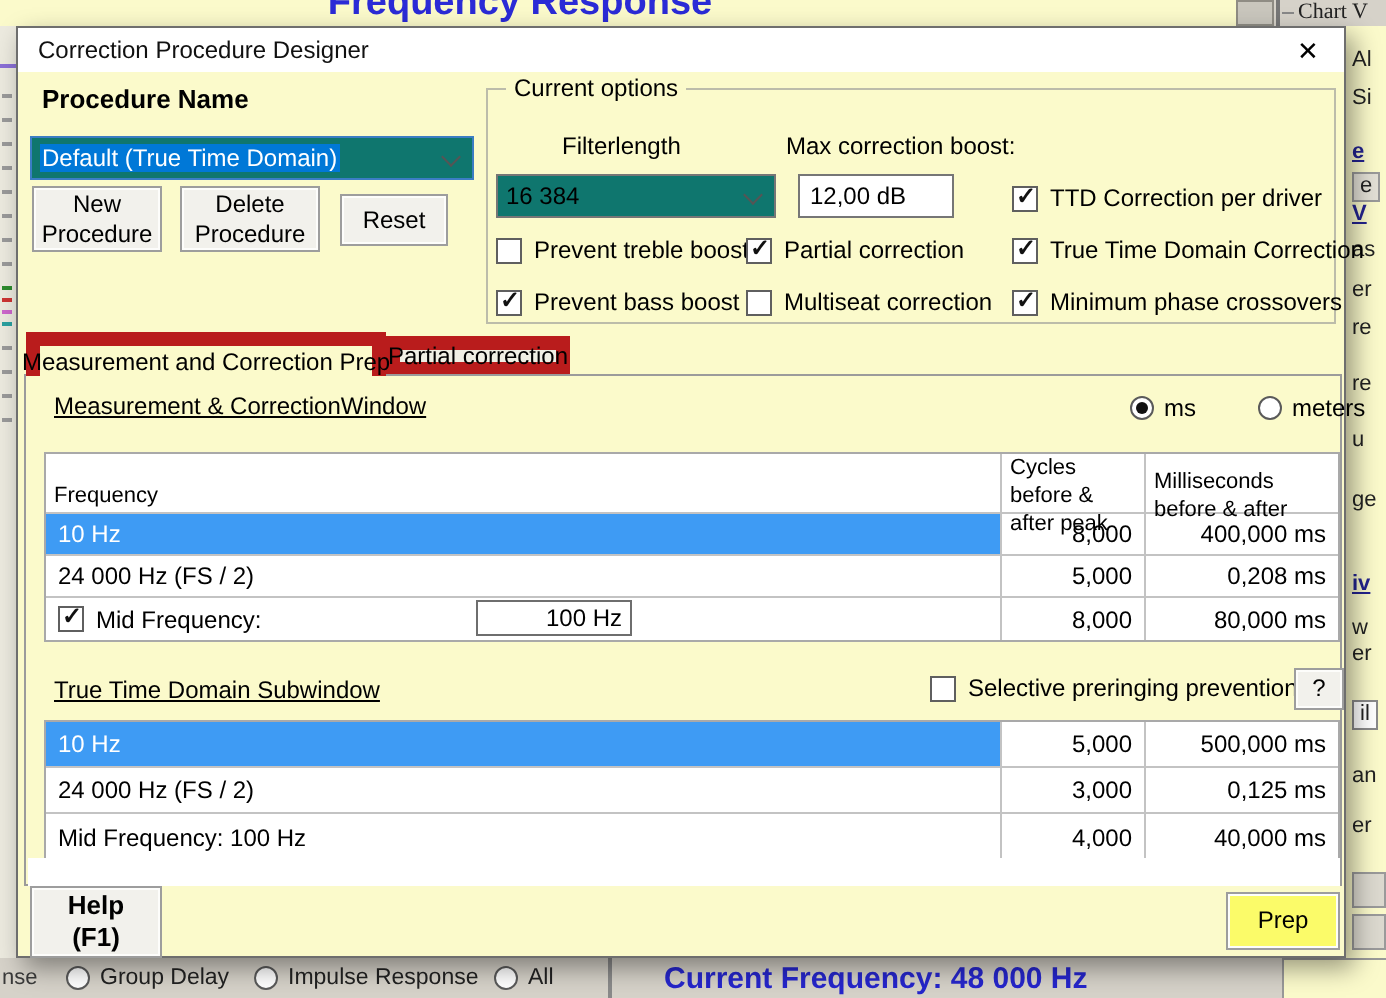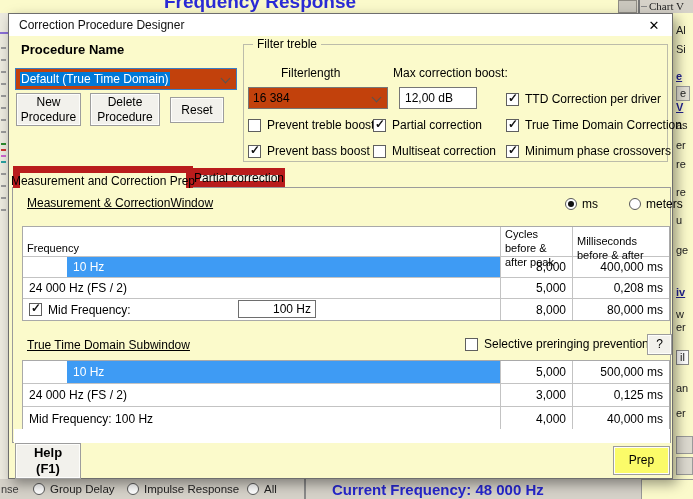--- a/index.html
+++ b/index.html
@@ -38,21 +38,21 @@
   
   .dialog { left:8px; top:13px; width:665px; height:466px; background:#fbfacb; border:1px solid #6e6e6e; box-shadow:4px 5px 12px rgba(0,0,0,.40); }
   .titlebar { position:absolute; left:0; top:0; width:100%; height:22px; background:#ffffff; }
   .title-text { position:absolute; left:10px; top:4px; font-size:12px; color:#111; }
   .close-btn { position:absolute; right:0; top:0; width:36px; height:22px; display:flex; align-items:center; justify-content:center; font-size:13px; color:#000; }
 
   .lbl { position:absolute; font-size:12px; white-space:nowrap; }
   .bold13 { font-size:13px; font-weight:bold; }
   .underline { text-decoration:underline; }
 
-  .combo { position:absolute; background:#c2410c; border:1px solid #767676; display:flex; align-items:center; padding:0 18px 0 4px; font-size:12px; white-space:nowrap; }
+  .combo { position:absolute; background:#0f766e; border:1px solid #767676; display:flex; align-items:center; padding:0 18px 0 4px; font-size:12px; white-space:nowrap; }
   .combo.focus { border-color:#3b7dc4; }
   .chev { position:absolute; right:7px; top:6px; width:7px; height:7px; border-right:1.6px solid #555; border-bottom:1.6px solid #555; transform:rotate(45deg); }
   .sel-text { background:#0078d7; color:#fff; padding:0 1px; }
   .input { position:absolute; background:#fff; border:1px solid #767676; display:flex; align-items:center; padding:0 5px; font-size:12px; }
 
   .btn { position:absolute; background:#f2f1ec; border:1px solid #9d9d9d; box-shadow:inset 0 0 0 1px #fdfdfb; display:flex; align-items:center; justify-content:center; text-align:center; font-size:12px; line-height:1.25; }
   .btn.bold { font-weight:bold; font-size:13px; }
   .btn-exit { background:#fbfb69; }
 
   .groupbox { position:absolute; border:1px solid #bcbcaa; }
@@ -73,21 +73,21 @@
   .grid { display:grid; grid-template-columns:478px 72px 96px; }
   .hdr { height:30px; border-bottom:1px solid #c3c3c3; }
   .hcell { font-size:11px; line-height:1.25; padding:1px 4px; border-right:1px solid #c3c3c3; display:flex; align-items:center; }
   .hcell:last-child { border-right:none; }
   .trow { border-bottom:1px solid #c3c3c3; }
   .trow:last-child { border-bottom:none; }
   .h21 { height:21px; } .h23 { height:23px; }
   .tcell { font-size:12px; padding:0 6px; display:flex; align-items:center; border-right:1px solid #c3c3c3; position:relative; }
   .tcell:last-child { border-right:none; }
   .num { justify-content:flex-end; }
-  .trow.on .tcell.freq { background:#3e9bf4; color:#fff;margin-left:44px; }
+  .trow.on .tcell.freq { background:#3e9bf4; color:#fff; }
   .inset { position:absolute; left:215px; top:1px; width:78px; height:18px; background:#fff; border:1px solid #6e6e6e; display:flex; align-items:center; justify-content:flex-end; padding:0 4px; font-size:12px; color:#000; }
 </style>
 </head>
 <body>
 
 <div class="screen">
 
   <div class="abs chart-top"></div>
   <div class="abs chart-title" style="color:#2b2bd6;">Frequency Response</div>
   <div class="abs scroll-piece"></div>
@@ -170,21 +170,21 @@
     <div class="combo focus" style="left:6px; top:54px; width:222px; height:22px;">
       <span class="sel-text">Default (True Time Domain)</span>
       <span class="chev"></span>
     </div>
 
     <div class="btn" style="left:7px; top:79px; width:65px; height:33px;">New Procedure</div>
     <div class="btn" style="left:81px; top:79px; width:70px; height:33px;">Delete Procedure</div>
     <div class="btn" style="left:161px; top:83px; width:54px; height:26px;">Reset</div>
 
     <div class="groupbox" style="left:234px; top:30px; width:425px; height:118px;">
-      <span class="legend">Filter treble</span>
+      <span class="legend">Current options</span>
     </div>
     <span class="lbl" style="left:272px; top:52px;">Filterlength</span>
     <span class="lbl" style="left:384px; top:52px;">Max correction boost:</span>
     <div class="combo" style="left:239px; top:73px; width:140px; height:22px;">
       <span>16 384</span>
       <span class="chev"></span>
     </div>
     <div class="input" style="left:390px; top:73px; width:78px; height:22px;">
       <span>12,00 dB</span>
     </div>

